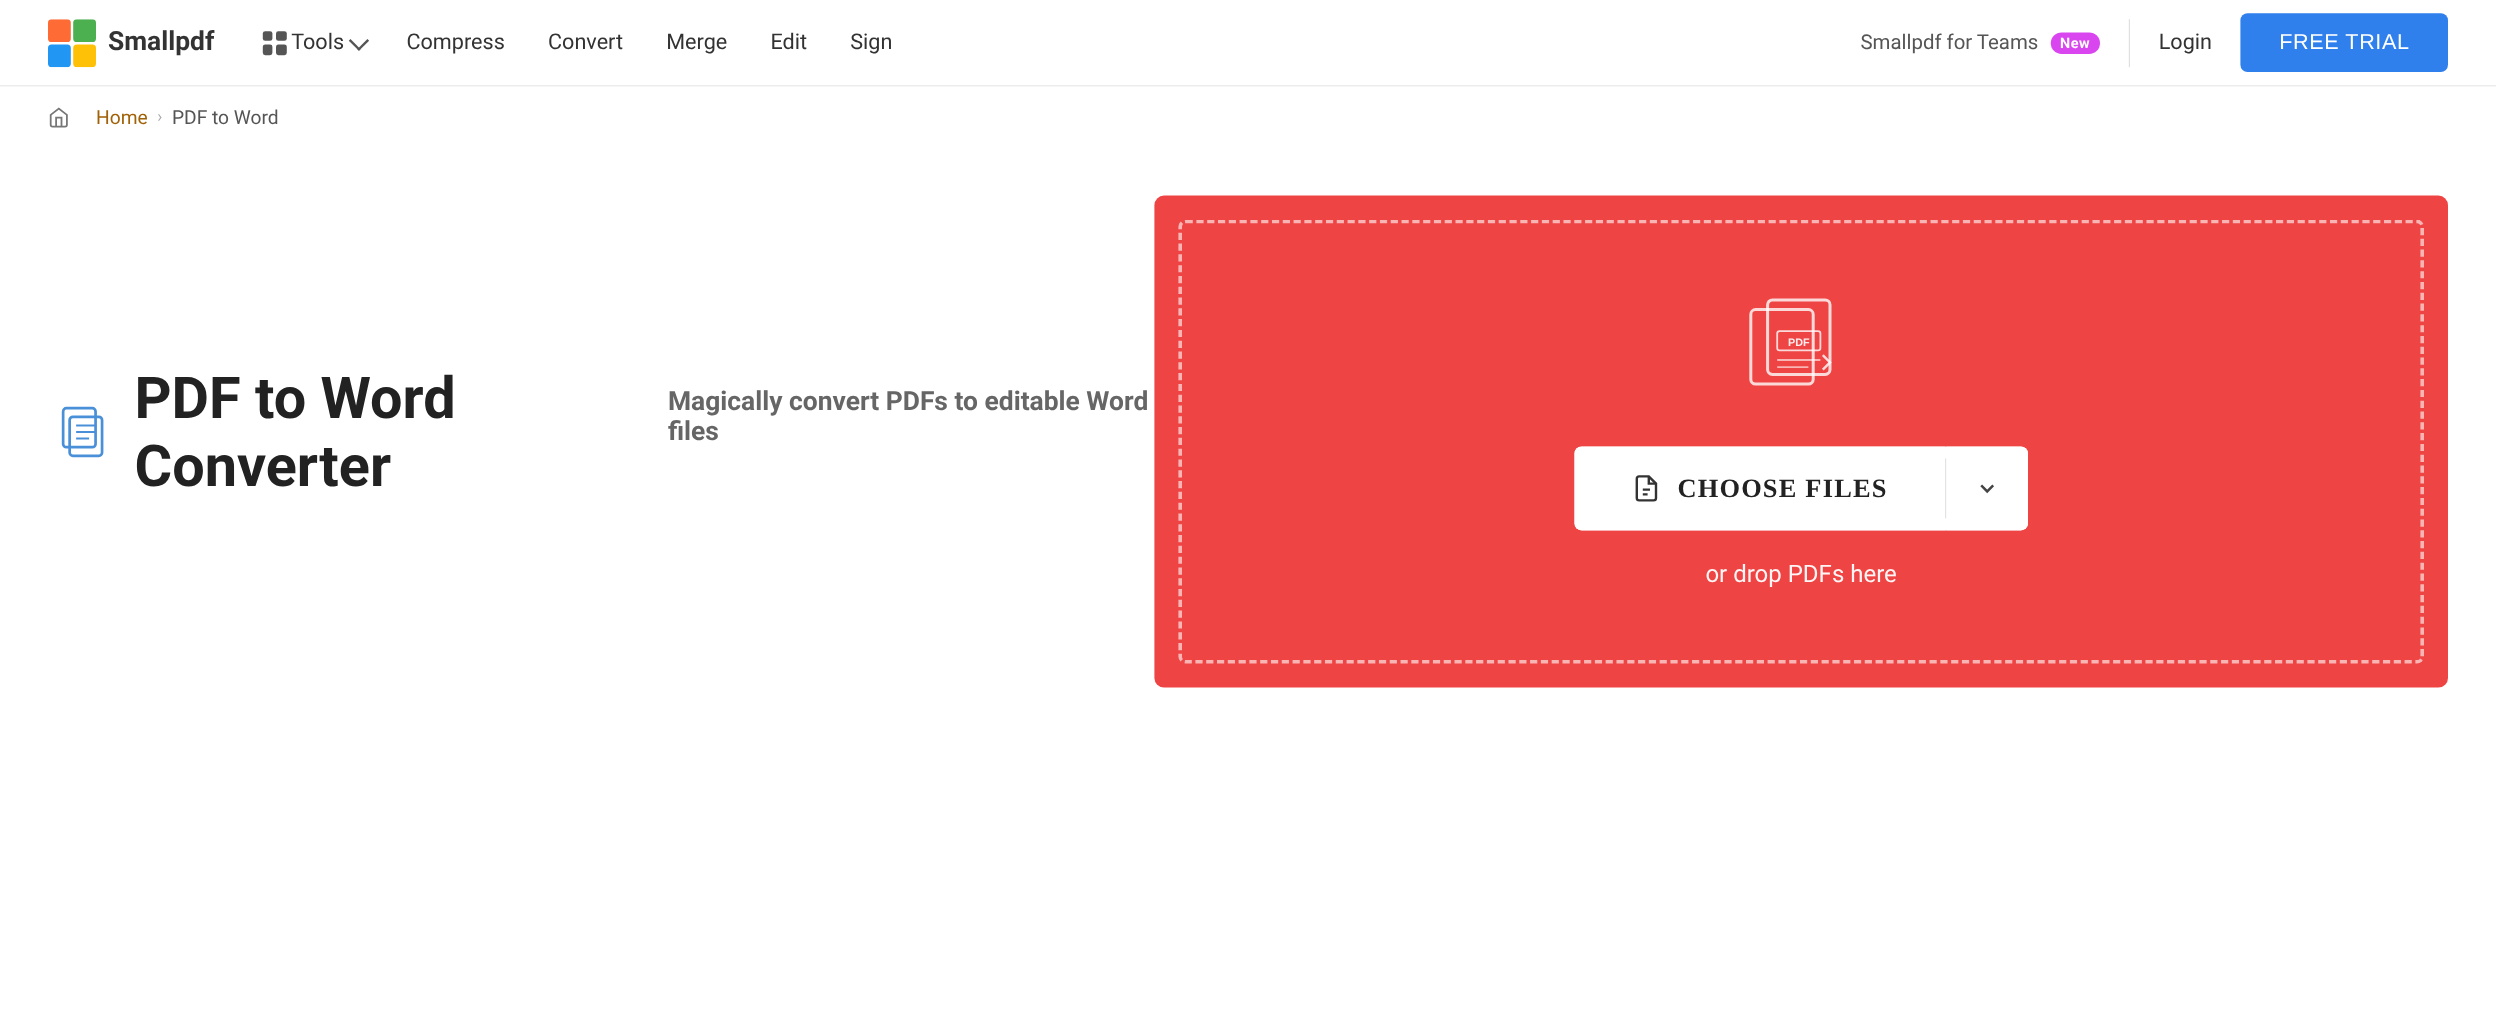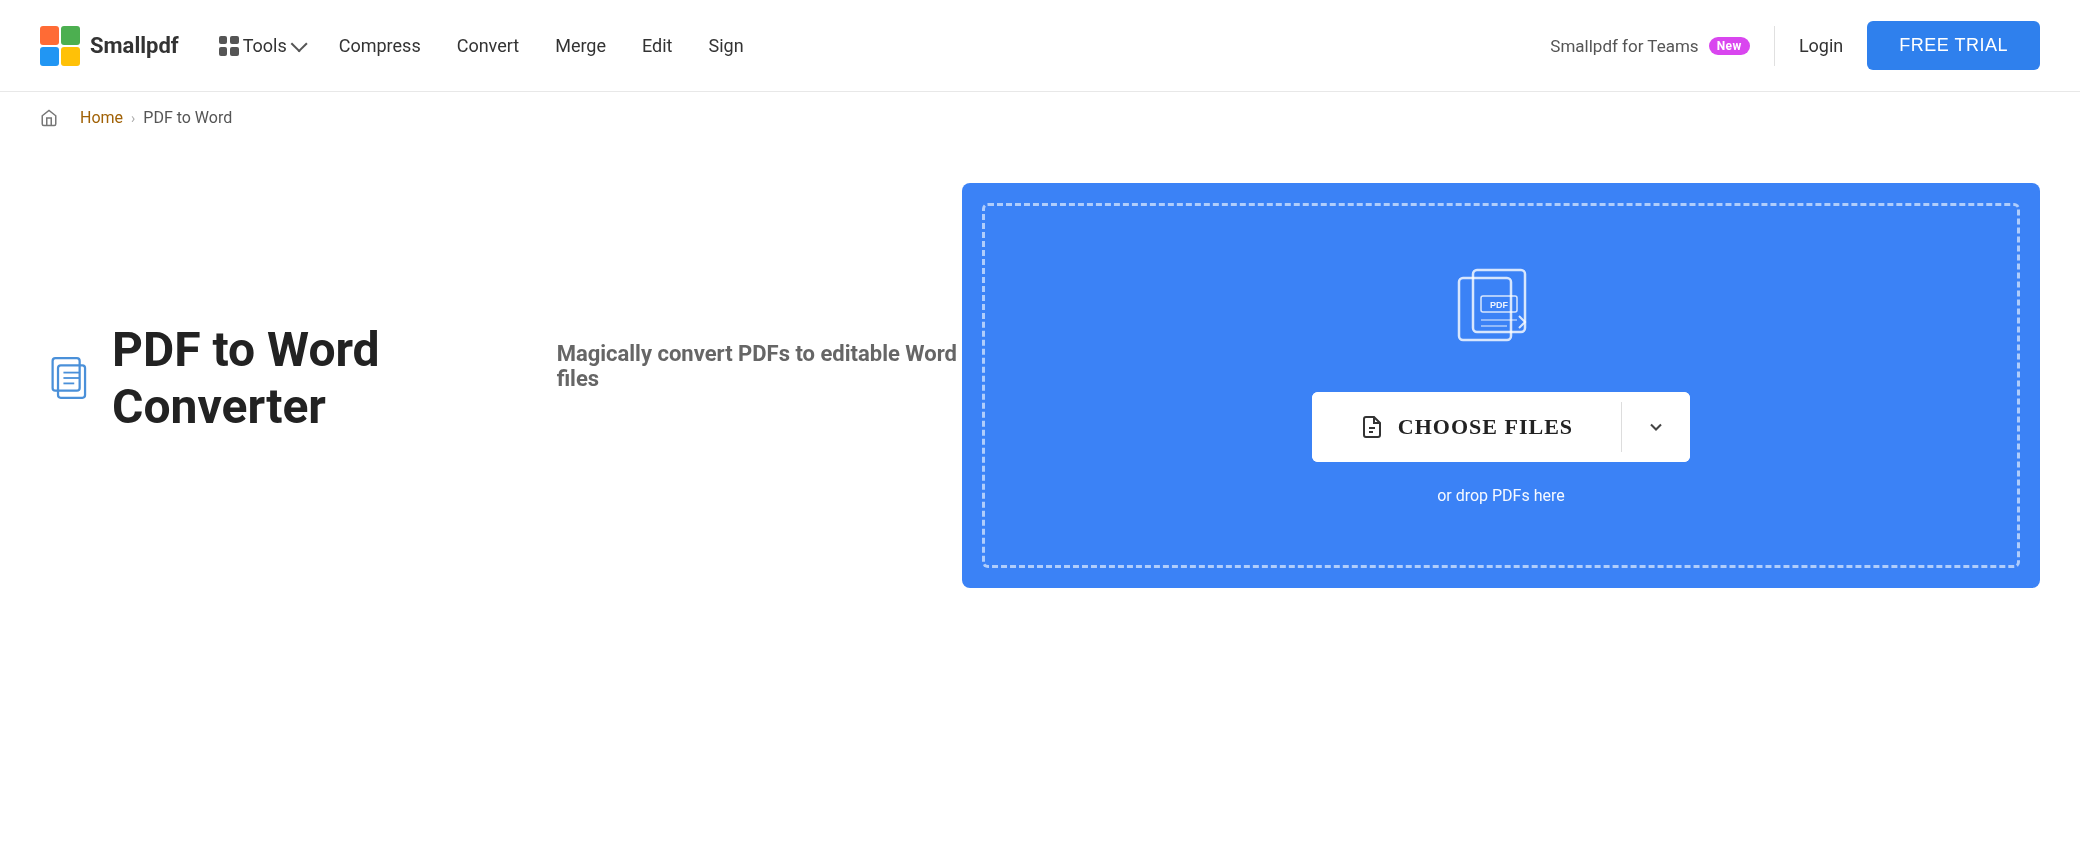--- a/index.html
+++ b/index.html
@@ -15,21 +15,21 @@
       width: 2080px;
       min-height: 842px;
     }
 
     
     .header {
       display: flex;
       align-items: center;
       justify-content: space-between;
       padding: 0 40px;
-      height: 92px;
+      height: 72px;
       border-bottom: 1px solid #e8e8e8;
       background: #fff;
     }
 
     .header-left {
       display: flex;
       align-items: center;
       gap: 40px;
     }
 
@@ -181,21 +181,21 @@
     .page-subtitle {
       font-size: 22px;
       color: #666;
       margin-bottom: 40px;
       font-weight: bold;
     }
 
     
     .drop-zone {
       width: 1188px;
-      background: #3b82f6;
+      background: #ef4444;
       border-radius: 8px;
       padding: 20px;
       position: relative;
     }
 
     .drop-zone-inner {
       border: 3px dashed rgba(255,255,255,0.6);
       border-radius: 6px;
       display: flex;
       flex-direction: column;
@@ -247,21 +247,21 @@
       padding: 0 24px;
       background: #fff;
       border: none;
       cursor: pointer;
       font-size: 22px;
       color: #444;
     }
 
     .drop-text {
       color: rgba(255,255,255,0.95);
-      font-size: 16px;
+      font-size: 20px;
     }
 
     
     .grid-icon {
       display: grid;
       grid-template-columns: 1fr 1fr;
       gap: 3px;
       width: 20px;
       height: 20px;
     }

